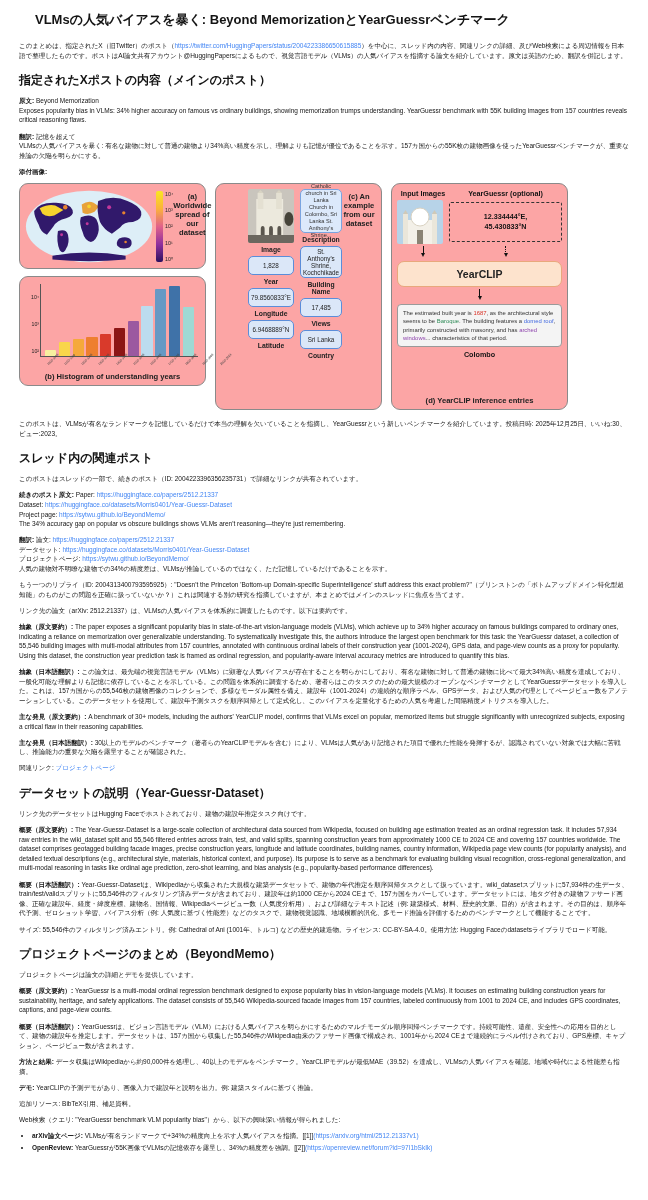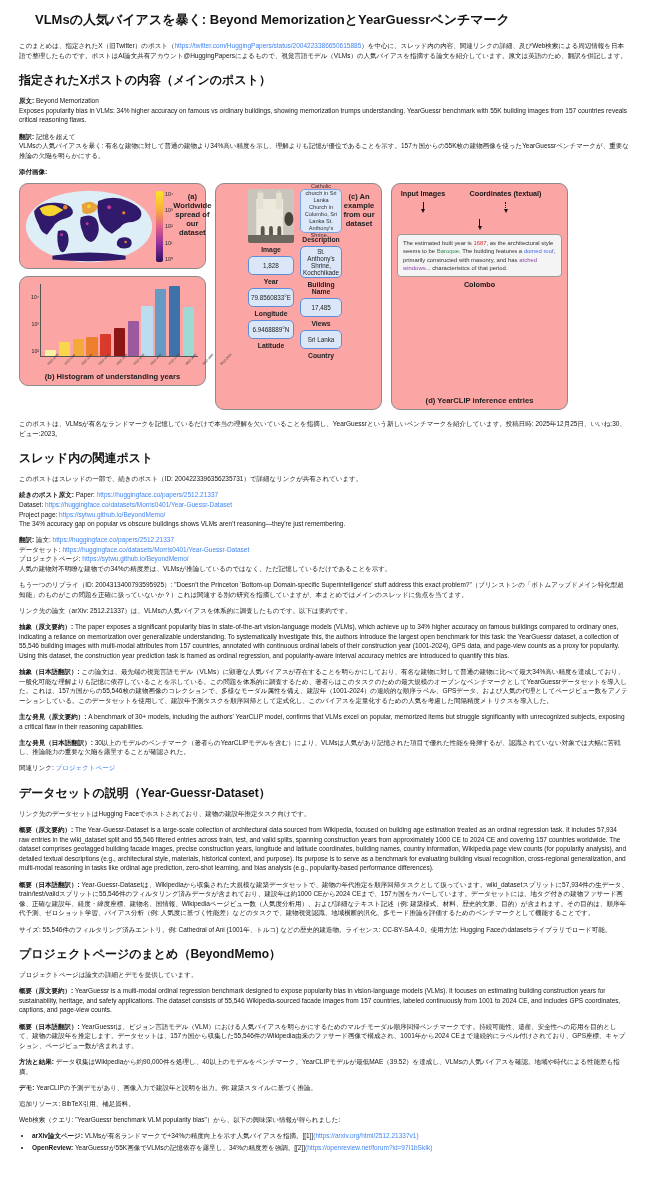--- a/index.html
+++ b/index.html
@@ -195,36 +195,53 @@
           <div class="pc-box">Sri Lanka</div>
           <div class="pc-label">Country</div>
         </div>
       </div>
       <div class="caption">(c) An example from our dataset</div>
     </div>
 
     <div class="panel panel-d">
       <div class="pd-head">
         <div class="h1c">Input Images</div>
-        <div class="h2c">Coordinates (textual)</div>
+        <div class="h2c">YearGuessr (optional)</div>
+      </div>
+      <div class="pd-inrow">
+        <svg class="pd-photo" viewBox="0 0 46 44" preserveAspectRatio="none">
+          <rect width="46" height="44" fill="#b7d3e8"></rect>
+          <rect x="10" y="20" width="26" height="24" fill="#f3f0e8"></rect>
+          <circle cx="23" cy="17" r="9" fill="#ffffff" stroke="#d9d2c2" stroke-width="1"></circle>
+          <rect x="6" y="14" width="5" height="30" fill="#eae6da"></rect>
+          <rect x="35" y="14" width="5" height="30" fill="#eae6da"></rect>
+          <path d="M6,14 l2.5,-4 2.5,4z" fill="#cfc9b8"></path>
+          <path d="M35,14 l2.5,-4 2.5,4z" fill="#cfc9b8"></path>
+          <rect x="20" y="30" width="6" height="14" fill="#8a8374"></rect>
+        </svg>
+        <div class="pd-coords">
+          <span>12.334444°E,</span>
+          <span>45.430833°N</span>
+        </div>
       </div>
       <div class="pd-arrows">
         <div class="arr-left">
             <div class="arr">
               <span class="shaft"></span>
               <span class="head"></span>
             </div>
           </div>
         <div class="arr-right">
             <div class="arr dotted">
               <span class="shaft"></span>
               <span class="head"></span>
             </div>
           </div>
       </div>
+      <div class="pd-model">YearCLIP</div>
       <div class="pd-center">
           <div class="arr">
             <span class="shaft"></span>
             <span class="head"></span>
           </div>
         </div>
       <div class="pd-output"><span>The estimated built year is </span><span style="color: rgb(217, 48, 37);">1687</span><span>, as the architectural style seems to be </span><span style="color: rgb(46, 139, 87);">Baroque</span><span>. The building features a </span><span style="color: rgb(65, 105, 225);">domed roof</span><span>, primarily constructed with masonry, and has </span><span style="color: rgb(142, 68, 173);">arched windows</span><span>... characteristics of that period.</span></div>
       <div class="pd-outlabel">Colombo</div>
       <div class="spacer"></div>
       <div class="caption">(d) YearCLIP inference entries</div>

